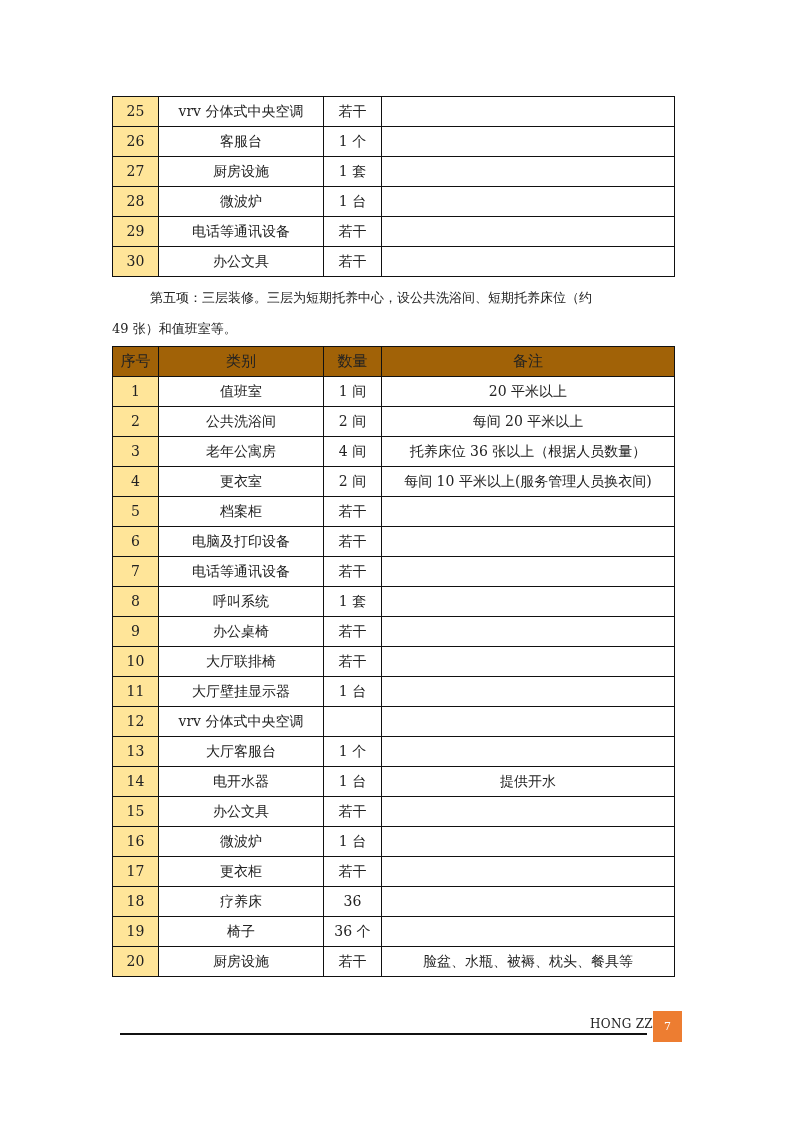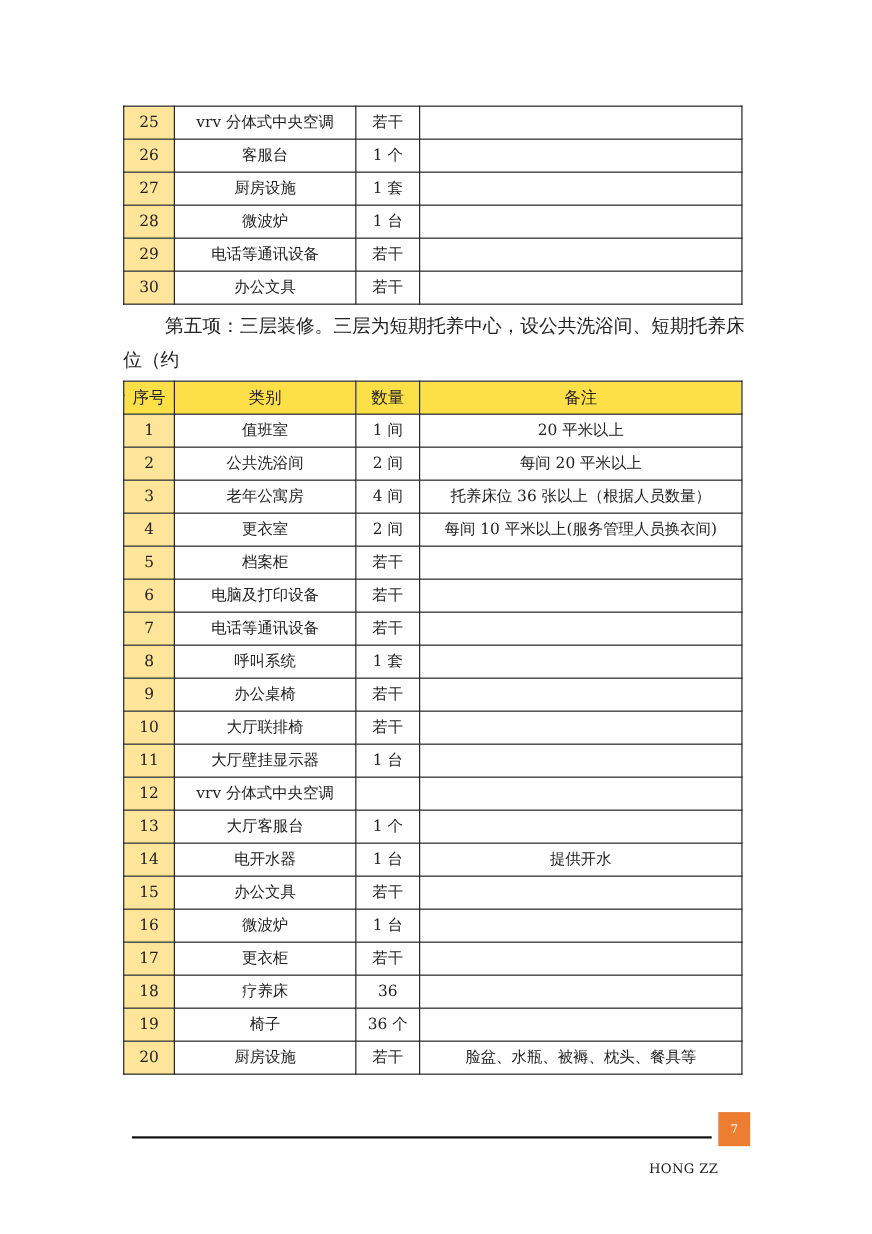--- a/index.html
+++ b/index.html
@@ -2,28 +2,28 @@
 <html><head>
 <meta charset="utf-8">
 <style>
   html, body { margin: 0; padding: 0; background: #ffffff; }
   body { width: 793px; height: 1122px; position: relative; overflow: hidden;
          font-family: "DejaVu Serif", "Liberation Serif", serif; color: #222; }
   .tbl { position: absolute; left: 112px; border-collapse: collapse; table-layout: fixed; }
   .tbl td { border: 1px solid #111; height: 29px; padding: 0; text-align: center;
             font-size: 14px; line-height: 29px; white-space: nowrap; overflow: hidden; }
   .tbl td.num { background: #ffe599; }
-  .tbl tr.hdr td { background: #fde047; font-size: 15px; margin-top: 12px; }
+  .tbl tr.hdr td { background: #a16207; font-size: 15px; margin-top: 12px; }
   .c1 { width: 46px; } .c2 { width: 165px; } .c3 { width: 58px; } .c4 { width: 293px; }
   #t1 { top: 96px; padding-left: 31px; }
   #t2 { top: 346px; }
-  .para { position: absolute; left: 112px; width: 570px; font-size: 17px; line-height: 31px; }
+  .para { position: absolute; left: 112px; width: 570px; font-size: 13px; line-height: 31px; }
   .para .p1 { text-indent: 38px; display: block; }
   .footer-line { position: absolute; left: 120px; top: 1033px; width: 527px; height: 2px; background: #111; }
-  .footer-text { position: absolute; left: 590px; top: 1055px; font-size: 12px; letter-spacing: 0.3px; text-align: right; }
+  .footer-text { position: absolute; left: 590px; top: 1017px; font-size: 12px; letter-spacing: 0.3px; text-align: right; }
   .page-box { position: absolute; left: 653px; top: 1011px; width: 29px; height: 31px;
               background: #ed7d31; color: #fff; font-size: 11px; text-align: center; line-height: 31px; }
 </style>
 </head>
 <body>
 
 <table class="tbl" id="t1">
   <colgroup>
       <col class="c1">
       <col class="c2">

